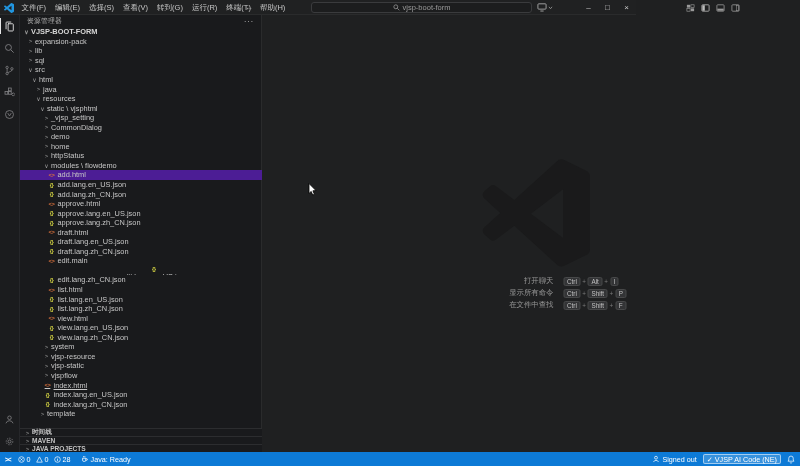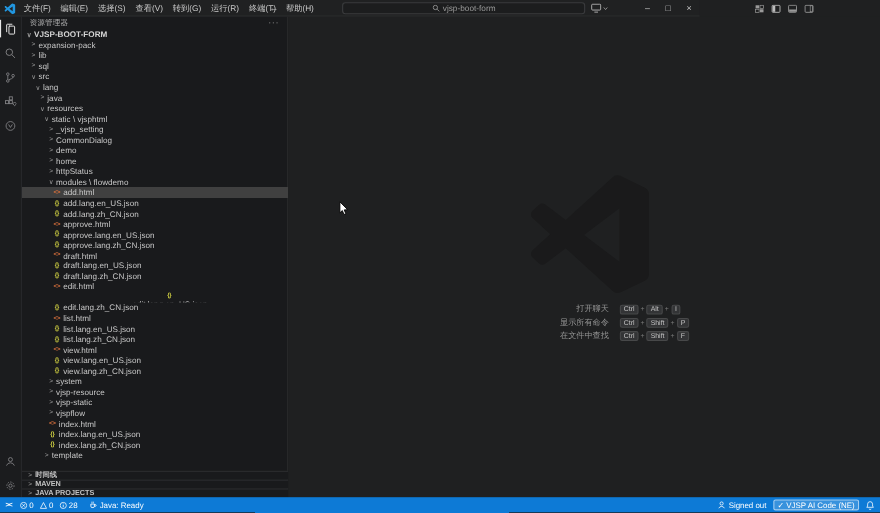--- a/index.html
+++ b/index.html
@@ -27,21 +27,21 @@
   .ab-icon.active::before { content:""; position:absolute; left:0; top:3px; bottom:3px; width:1.5px; background:#e7e7e7; }
   .ab-bottom { margin-top:auto; display:flex; flex-direction:column; align-items:center; }
 
   
   .sidebar { position:absolute; left:20px; top:15px; width:242px; height:437px; background:#191a1c; border-right:1px solid #2a2b2c; }
   .sidebar-header { height:12px; display:flex; align-items:center; padding:0 7px; }
   .sidebar-title { font-size:6.8px; color:#b6b6b6; letter-spacing:.2px; }
   .sidebar-more { margin-left:auto; color:#c0c0c0; font-size:7px; letter-spacing:1px; }
   .file-tree { position:absolute; left:0; top:12px; width:242px; }
   .tree-row { display:flex; align-items:center; height:9.55px; font-size:7.4px; color:#c7c7c7; white-space:nowrap; overflow:hidden; }
-  .tree-row.selected { background:#404040; }
+  .tree-row.selected { background:#4c1d95; }
   .tree-row.root { font-weight:bold; color:#d6d6d6; }
   .twistie { width:7px; min-width:7px; font-size:6px; color:#9b9b9b; text-align:center; margin-right:1px; }
   .ficon { width:9px; min-width:9px; font-size:5.8px; font-weight:bold; text-align:center; margin-right:1.5px; letter-spacing:-0.5px; }
   .ficon.html { color:#d9703c; }
   .ficon.json { color:#cbcb41; }
   .bottom-sections { position:absolute; left:0; bottom:0; width:242px; }
   .section-row { height:8px; display:flex; align-items:center; border-top:1px solid #2c2d2f; font-size:6.6px; font-weight:bold; color:#c3c3c3; padding-left:4px; background:#191a1c; }
   .section-row .twistie { font-weight:normal; }
 
   
@@ -200,21 +200,21 @@
       <div class="tree-row" style="padding-left: 7px;">
         <span class="twistie">&gt;</span>
         <span class="tlabel">sql</span>
       </div>
       <div class="tree-row" style="padding-left: 7px;">
         <span class="twistie">∨</span>
         <span class="tlabel">src</span>
       </div>
       <div class="tree-row" style="padding-left: 11px;">
         <span class="twistie">∨</span>
-        <span class="tlabel">lang</span>
+        <span class="tlabel">html</span>
       </div>
       <div class="tree-row" style="padding-left: 15px;">
         <span class="twistie">&gt;</span>
         <span class="tlabel">java</span>
       </div>
       <div class="tree-row" style="padding-left: 15px;">
         <span class="twistie">∨</span>
         <span class="tlabel">resources</span>
       </div>
       <div class="tree-row" style="padding-left: 19px;">
@@ -276,21 +276,21 @@
       <div class="tree-row" style="padding-left: 27px;">
         <span class="ficon json">{}</span>
         <span class="tlabel">draft.lang.en_US.json</span>
       </div>
       <div class="tree-row" style="padding-left: 27px;">
         <span class="ficon json">{}</span>
         <span class="tlabel">draft.lang.zh_CN.json</span>
       </div>
       <div class="tree-row" style="padding-left: 27px;">
         <span class="ficon html">&lt;&gt;</span>
-        <span class="tlabel">edit.html</span>
+        <span class="tlabel">edit.main</span>
       </div>
       <div class="tree-row" style="padding-left: 27px; flex-direction: column;">
         <span class="ficon json">{}</span>
         <span class="tlabel">edit.lang.en_US.json</span>
       </div>
       <div class="tree-row" style="padding-left: 27px;">
         <span class="ficon json">{}</span>
         <span class="tlabel">edit.lang.zh_CN.json</span>
       </div>
       <div class="tree-row" style="padding-left: 27px;">
@@ -326,21 +326,21 @@
         <span class="tlabel">vjsp-resource</span>
       </div>
       <div class="tree-row" style="padding-left: 23px;">
         <span class="twistie">&gt;</span>
         <span class="tlabel">vjsp-static</span>
       </div>
       <div class="tree-row" style="padding-left: 23px;">
         <span class="twistie">&gt;</span>
         <span class="tlabel">vjspflow</span>
       </div>
-      <div class="tree-row" style="padding-left: 23px;">
+      <div class="tree-row" style="padding-left: 23px; text-decoration: underline;">
         <span class="ficon html">&lt;&gt;</span>
         <span class="tlabel">index.html</span>
       </div>
       <div class="tree-row" style="padding-left: 23px;">
         <span class="ficon json">{}</span>
         <span class="tlabel">index.lang.en_US.json</span>
       </div>
       <div class="tree-row" style="padding-left: 23px;">
         <span class="ficon json">{}</span>
         <span class="tlabel">index.lang.zh_CN.json</span>

